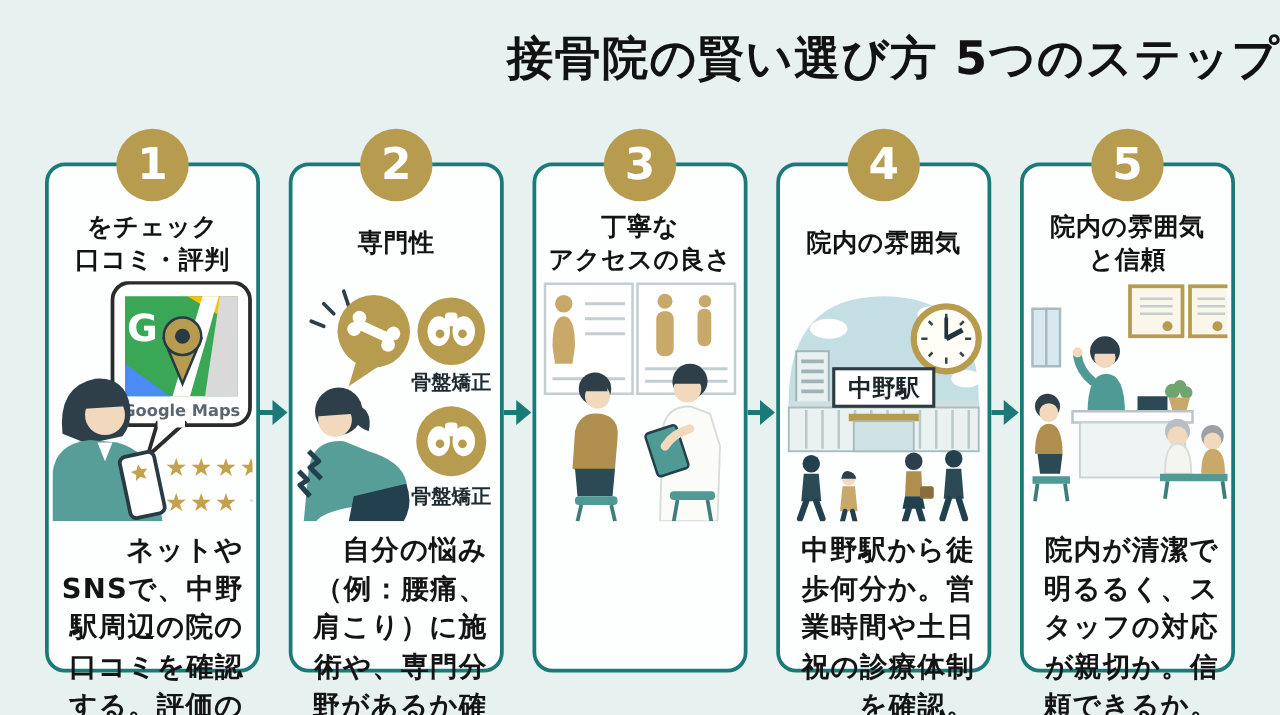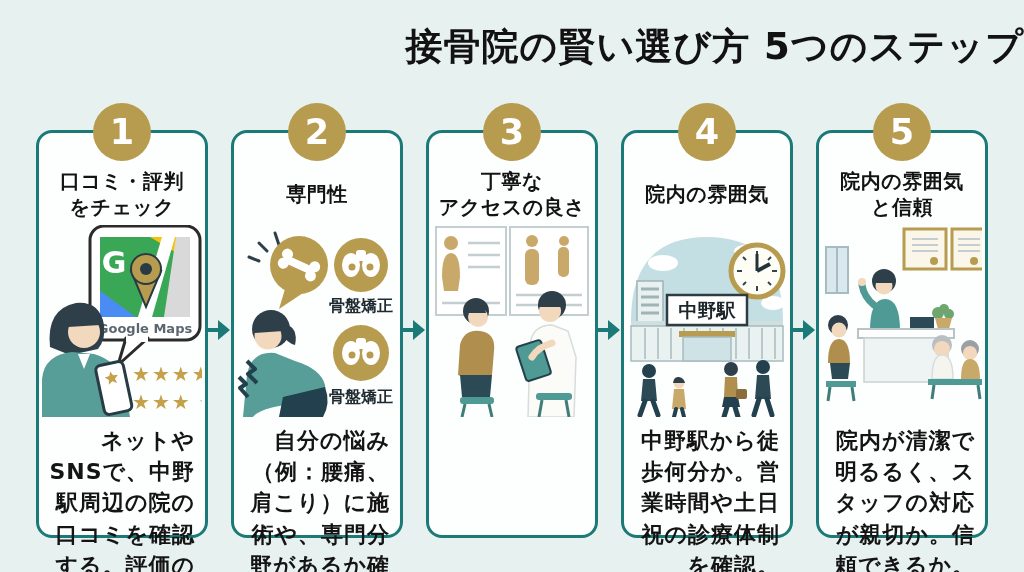--- a/index.html
+++ b/index.html
@@ -47,22 +47,22 @@
 </head>
 <body>
 
 <div class="title">接骨院の賢い選び方 5つのステップ</div>
 
 <div class="row">
 
   <div class="card">
     <div class="num-badge">1</div>
     <div class="heading">
+      <span>をチェック</span>
       <span>口コミ・評判</span>
-      <span>をチェック</span>
     </div>
     <div class="illo">
       <svg width="160" height="192" viewBox="0 0 160 192">
 
         <g>
           <rect x="48" y="1" width="110" height="114" rx="14" fill="#ffffff" stroke="#2b2b2b" stroke-width="3"></rect>
           <polygon points="84,113 106,113 76,140" fill="#ffffff" stroke="#2b2b2b" stroke-width="3" stroke-linejoin="round"></polygon>
           <rect x="84" y="109" width="22" height="8" fill="#ffffff"></rect>
 
           <g>

